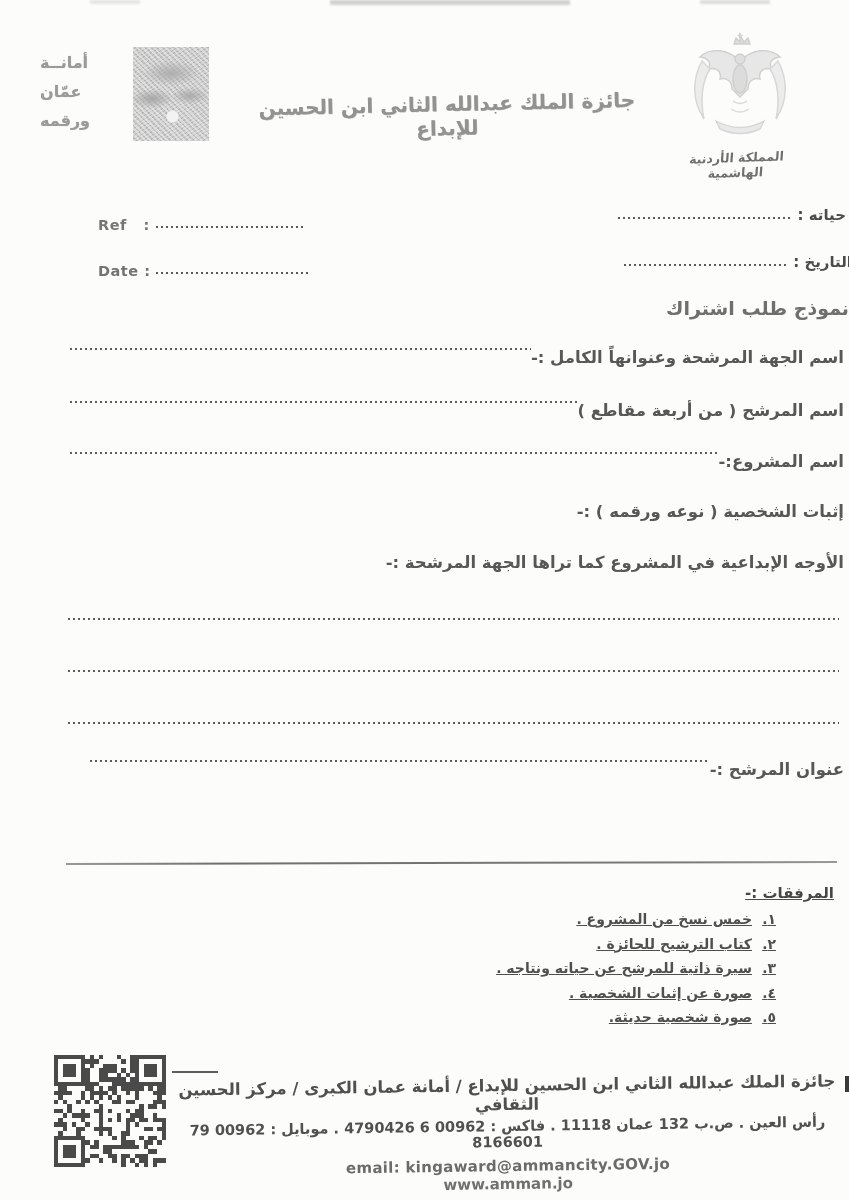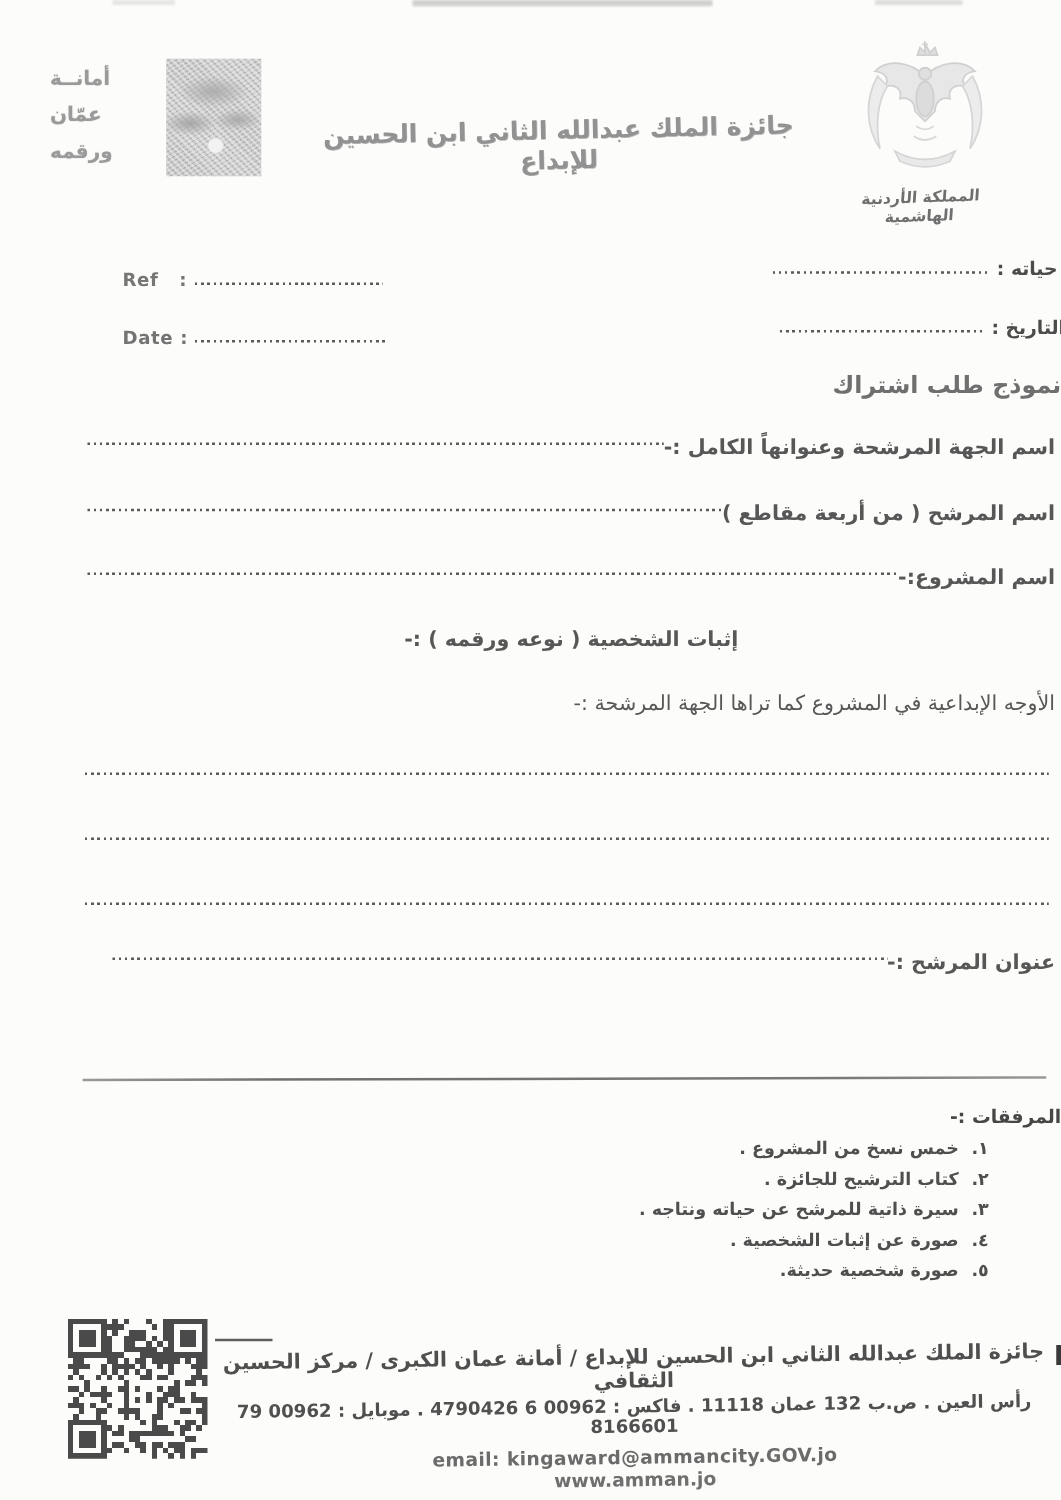--- a/index.html
+++ b/index.html
@@ -57,36 +57,36 @@
   .tareekh{ top:253px; left:624px; width:228px; font-size:15px; font-weight:bold; color:#4c4c4c;text-align:center; }
   .ref-en { top:217px; left:98px;  width:208px; font-size:14.5px; font-weight:bold; color:#767676; letter-spacing:.5px; }
   .date-en{ top:263px; left:98px;  width:212px; font-size:14.5px; font-weight:bold; color:#737373; letter-spacing:.5px; }
   .refrow .lbl { white-space:pre; }
   
   .form-title {
     position:absolute; left:0; right:0; top:297px; 
     direction:rtl; font-size:19px; font-weight:bold; color:#6f6f6f;
   }
   .f { position:absolute; left:70px; right:5px; display:flex; direction:rtl;
-       align-items:center; gap:0; font-size:16.5px; font-weight:bold; color:#575757; }
+       align-items:flex-start; gap:0; font-size:16.5px; font-weight:bold; color:#575757; }
   .f .lbl { white-space:nowrap; }
   .f .dots { flex:1 1 auto; height:2px; margin-bottom:5px;
     background-image:repeating-linear-gradient(to right,#5c5c5c 0 2px, transparent 2px 5px); }
   .f1 { top:348px; } .f2 { top:401px; } .f3 { top:452px; } .f4 { top:502px;flex-direction:column; }
   .f5 { position:absolute; right:5px; top:553px; direction:rtl;
-        font-size:16.5px; font-weight:normal; color:#575757; }
+        font-size:16.5px; font-weight:bold; color:#575757; }
   .f6 { top:760px; left:90px; }
   .full-dots { position:absolute; left:68px; right:10px; height:2px;
     background-image:repeating-linear-gradient(to right,#5c5c5c 0 2px, transparent 2px 5px); }
   .l1 { top:618px; } .l2 { top:670px; } .l3 { top:722px; }
   .divider { position:absolute; top:862px; left:66px; right:12px; height:2px;
     background:linear-gradient(to right, #999 0, #6f6f6f 20%, #7a7a7a 80%, #999 100%);
     transform:rotate(-0.15deg); }
   
-  .attachments { position:absolute; right:0; top:884px; direction:rtl; text-align:right; }
+  .attachments { position:absolute; right:15px; top:884px; direction:rtl; text-align:right;text-decoration:underline; }
   .attachments .att-title { font-size:15px; font-weight:bold; color:#474747; margin-bottom:5px; }
   .attachments ul { list-style:none; padding-right:58px; }
   .attachments li { display:flex; direction:rtl; gap:10px; line-height:24.5px;
     font-size:14px; font-weight:bold; color:#4f4f4f; }
   .attachments li .num { min-width:14px; }
   
   .qr { position:absolute; left:54px; top:1055px; width:112px; height:112px; }
   .footer-dash { position:absolute; left:172px; top:1071px; width:46px; height:2px; background:#5e5e5e; }
   .footer-text { position:absolute; left:168px; right:2px; top:1076px;
     text-align:center; transform:rotate(-0.8deg); }

